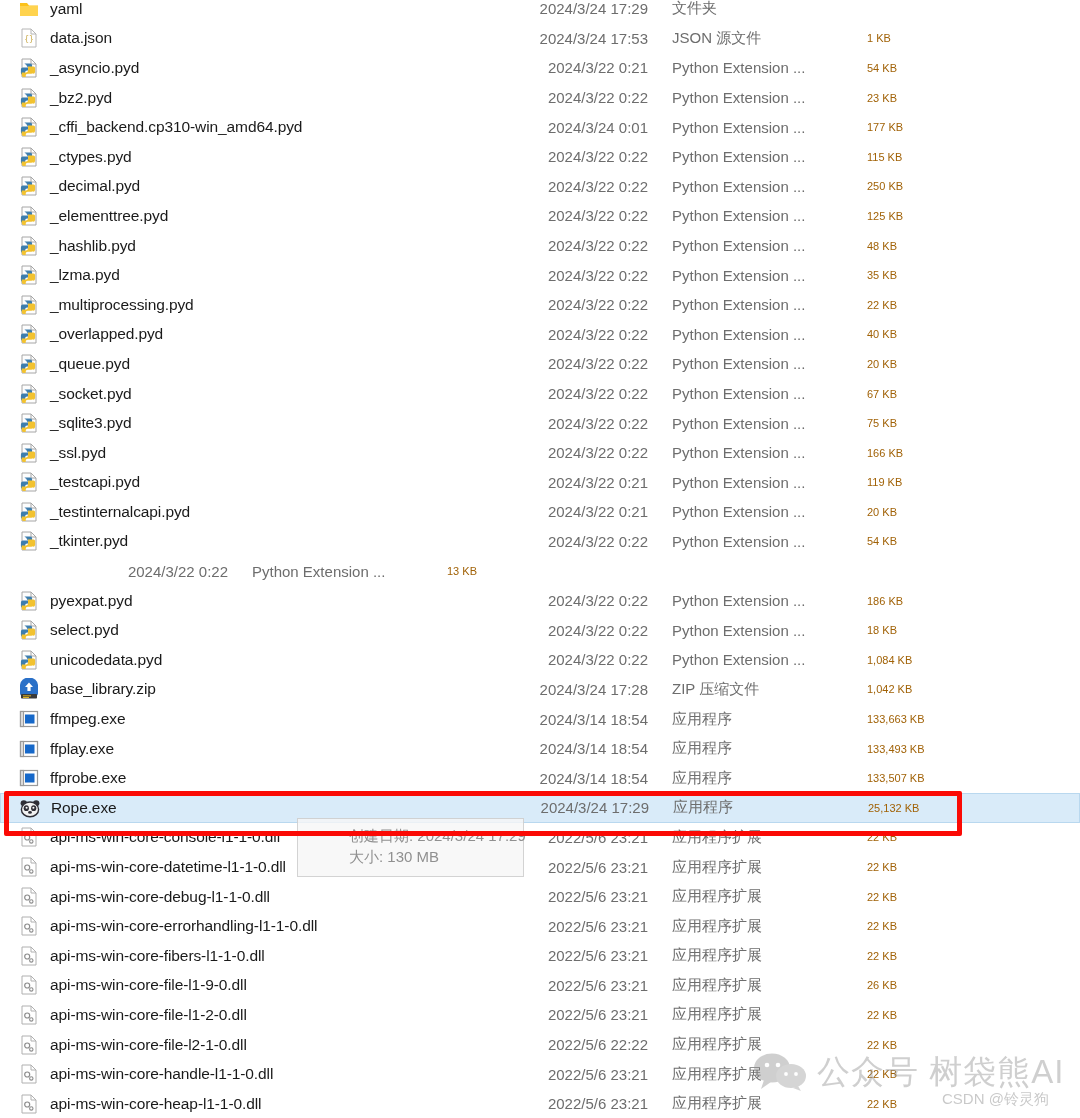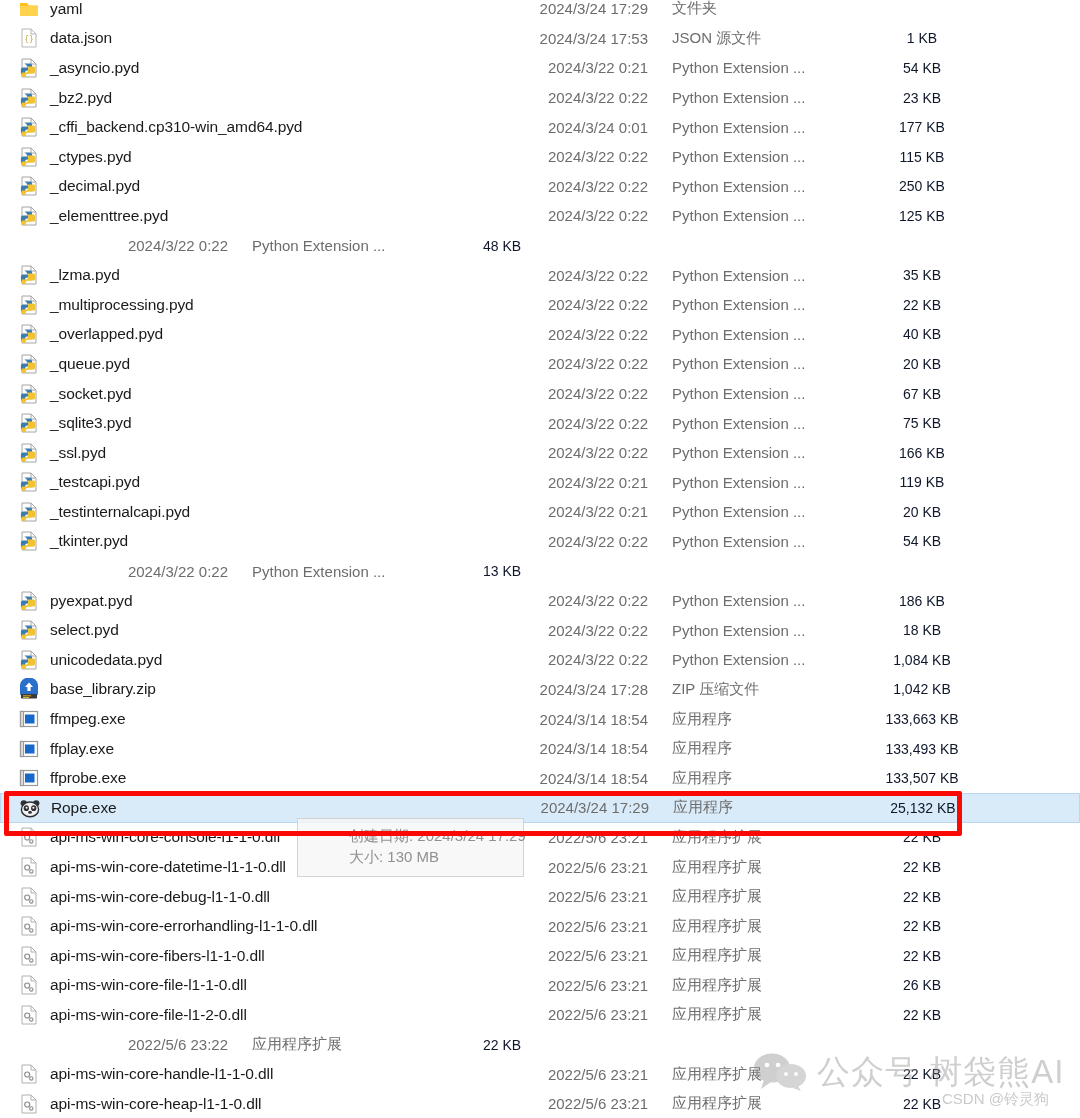--- a/index.html
+++ b/index.html
@@ -79,23 +79,23 @@
     flex: 0 0 195px;
     font-size: 15px;
     color: #6d6d6d;
     white-space: nowrap;
     overflow: hidden;
     margin-left: 24px;
   }
 
   .cell-size {
     flex: 0 0 110px;
-    text-align: center;
-    font-size: 14px;
-    color: #0f172a;
+    text-align: left;
+    font-size: 11px;
+    color: #a16207;
     white-space: nowrap;
   }
 
   
   #red-highlight-box {
     position: absolute;
     left: 4px;
     top: 791px;
     width: 958px;
     height: 45px;
@@ -290,20 +290,33 @@
               <circle cx="14.4" cy="17.4" r="0.85" fill="#ffffff"></circle>
             </svg>
           </span>
           <span class="name-text">_elementtree.pyd</span>
         </div>
         <div class="cell-date">2024/3/22 0:22</div>
         <div class="cell-type">Python Extension ...</div>
         <div class="cell-size">125 KB</div>
       </div>
       <div class="file-row">
+        <div class="cell-name">
+          <span class="icon-box">
+            <svg width="22" height="22" viewBox="0 0 22 22">
+              <path d="M4 2 H13 L18 7 V20 H4 Z" fill="#fdfdfd" stroke="#a6a6a6" stroke-width="1"></path>
+              <path d="M13 2 V7 H18" fill="none" stroke="#a6a6a6" stroke-width="1"></path>
+              <path d="M6.5 6.5 h5.6 a2 2 0 0 1 2 2 v3 a2 2 0 0 1 -2 2 h-3 a2 2 0 0 0 -2 2 v2 h-2.6 a1.6 1.6 0 0 1 -1.6 -1.6 v-3.4 a2 2 0 0 1 2 -2 h5.2" fill="#3d7dad"></path>
+              <path d="M10 9.5 h5.5 a1.6 1.6 0 0 1 1.6 1.6 v3.6 a2 2 0 0 1 -2 2 h-5.4 a2 2 0 0 0 -2 2 v1.3 h-2 a2 2 0 0 1 -2 -2 v-2.5 h4.3 a2 2 0 0 0 2 -2 z" fill="#f2c230"></path>
+              <circle cx="7.6" cy="8.4" r="0.85" fill="#ffffff"></circle>
+              <circle cx="14.4" cy="17.4" r="0.85" fill="#ffffff"></circle>
+            </svg>
+          </span>
+          <span class="name-text">_hashlib.pyd</span>
+        </div>
         <div class="cell-date">2024/3/22 0:22</div>
         <div class="cell-type">Python Extension ...</div>
         <div class="cell-size">48 KB</div>
       </div>
       <div class="file-row">
         <div class="cell-name">
           <span class="icon-box">
             <svg width="22" height="22" viewBox="0 0 22 22">
               <path d="M4 2 H13 L18 7 V20 H4 Z" fill="#fdfdfd" stroke="#a6a6a6" stroke-width="1"></path>
               <path d="M13 2 V7 H18" fill="none" stroke="#a6a6a6" stroke-width="1"></path>
@@ -705,21 +718,21 @@
       <div class="file-row">
         <div class="cell-name">
           <span class="icon-box">
             <svg width="22" height="22" viewBox="0 0 22 22">
               <path d="M4 2 H13 L18 7 V20 H4 Z" fill="#ffffff" stroke="#b0b0b0" stroke-width="1"></path>
               <path d="M13 2 V7 H18" fill="none" stroke="#b0b0b0" stroke-width="1"></path>
               <circle cx="9.2" cy="11.5" r="2.5" fill="none" stroke="#8c8c8c" stroke-width="1.2"></circle>
               <circle cx="13.3" cy="15.4" r="1.7" fill="none" stroke="#8c8c8c" stroke-width="1.1"></circle>
             </svg>
           </span>
-          <span class="name-text">api-ms-win-core-file-l1-1-0.dll</span>
+          <span class="name-text">api-ms-win-core-file-l1-9-0.dll</span>
         </div>
         <div class="cell-date">2022/5/6 23:21</div>
         <div class="cell-type">应用程序扩展</div>
         <div class="cell-size">26 KB</div>
       </div>
       <div class="file-row">
         <div class="cell-name">
           <span class="icon-box">
             <svg width="22" height="22" viewBox="0 0 22 22">
               <path d="M4 2 H13 L18 7 V20 H4 Z" fill="#ffffff" stroke="#b0b0b0" stroke-width="1"></path>
@@ -728,21 +741,32 @@
               <circle cx="13.3" cy="15.4" r="1.7" fill="none" stroke="#8c8c8c" stroke-width="1.1"></circle>
             </svg>
           </span>
           <span class="name-text">api-ms-win-core-file-l1-2-0.dll</span>
         </div>
         <div class="cell-date">2022/5/6 23:21</div>
         <div class="cell-type">应用程序扩展</div>
         <div class="cell-size">22 KB</div>
       </div>
       <div class="file-row">
-        <div class="cell-date">2022/5/6 23:22</div>
+        <div class="cell-name">
+          <span class="icon-box">
+            <svg width="22" height="22" viewBox="0 0 22 22">
+              <path d="M4 2 H13 L18 7 V20 H4 Z" fill="#ffffff" stroke="#b0b0b0" stroke-width="1"></path>
+              <path d="M13 2 V7 H18" fill="none" stroke="#b0b0b0" stroke-width="1"></path>
+              <circle cx="9.2" cy="11.5" r="2.5" fill="none" stroke="#8c8c8c" stroke-width="1.2"></circle>
+              <circle cx="13.3" cy="15.4" r="1.7" fill="none" stroke="#8c8c8c" stroke-width="1.1"></circle>
+            </svg>
+          </span>
+          <span class="name-text">api-ms-win-core-file-l2-1-0.dll</span>
+        </div>
+        <div class="cell-date">2022/5/6 22:22</div>
         <div class="cell-type">应用程序扩展</div>
         <div class="cell-size">22 KB</div>
       </div>
       <div class="file-row">
         <div class="cell-name">
           <span class="icon-box">
             <svg width="22" height="22" viewBox="0 0 22 22">
               <path d="M4 2 H13 L18 7 V20 H4 Z" fill="#ffffff" stroke="#b0b0b0" stroke-width="1"></path>
               <path d="M13 2 V7 H18" fill="none" stroke="#b0b0b0" stroke-width="1"></path>
               <circle cx="9.2" cy="11.5" r="2.5" fill="none" stroke="#8c8c8c" stroke-width="1.2"></circle>

